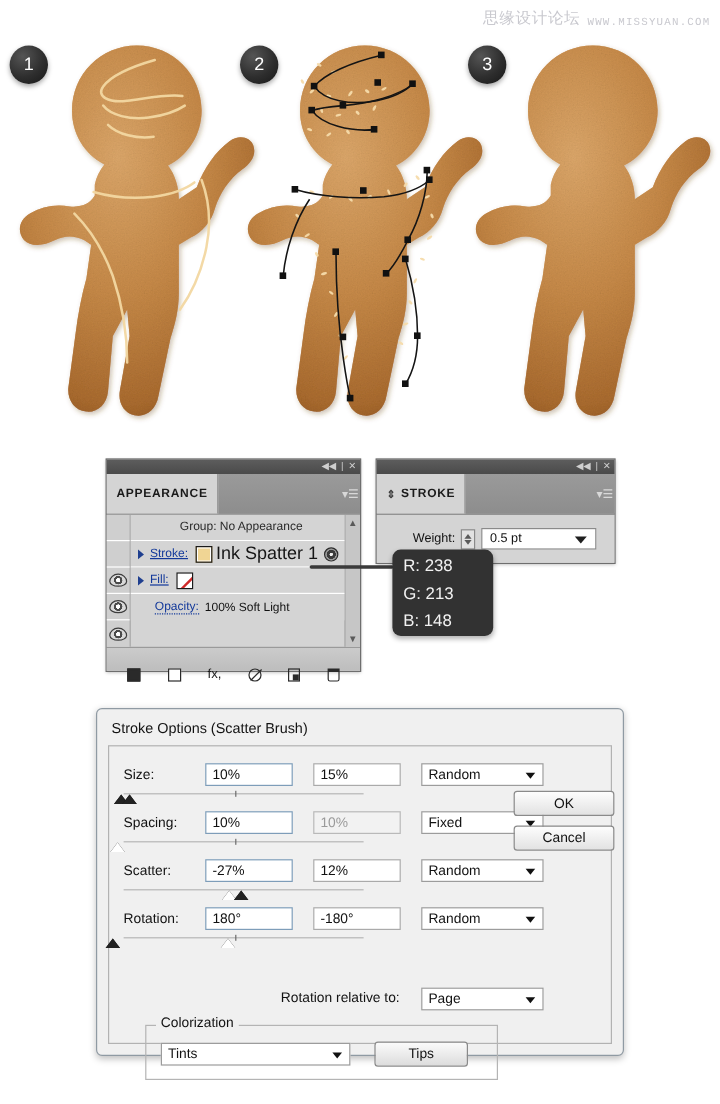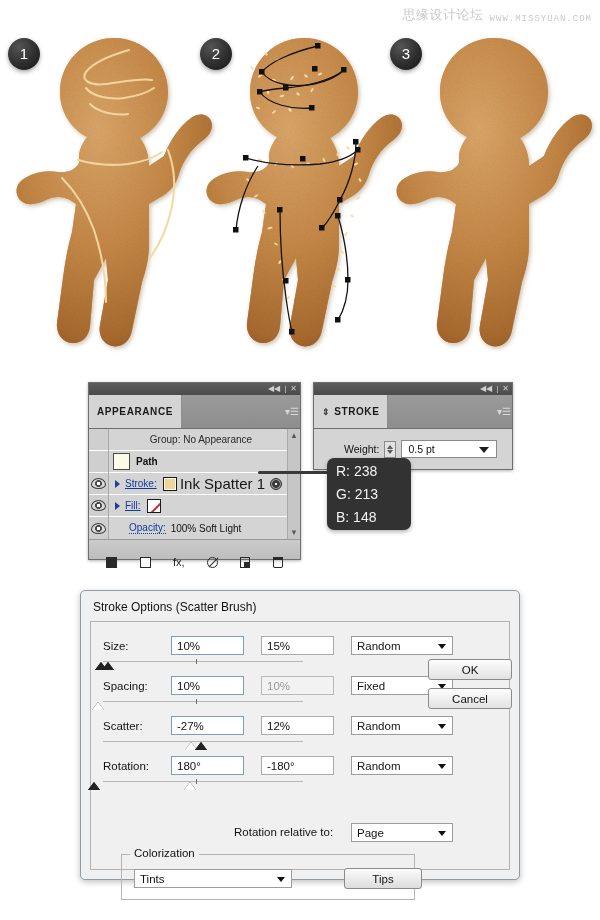--- a/index.html
+++ b/index.html
@@ -244,21 +244,21 @@
     border:1px solid #b4b4b4;
   }
   .grp .legend {
     position:absolute; left:8px; top:-8px; background:#f0f0f0; padding:0 4px; font-size:11.5px;
   }
   .grp .fsel { left:12px; top:14px; width:158px; }
   .grp .tipbtn {
     position:absolute; left:190px; top:13px; width:78px; height:21px;
     background:linear-gradient(#fbfbfb,#dcdcdc);
     border:1px solid #8a8a8a; border-radius:3px;
-    display:flex; align-items:center; justify-content:center; font-size:11.5px;margin-left:32px;
+    display:flex; align-items:center; justify-content:center; font-size:11.5px;
   }
 </style>
 </head>
 <body>
 
 <div id="watermark">
   <span class="cn">思缘设计论坛</span>
   <span class="url">WWW.MISSYUAN.COM</span>
 </div>
 
@@ -463,24 +463,20 @@
             <span class="eye"></span>
           </div>
         <div class="eyerow" style="border-bottom:none;">
             <span class="eye"></span>
           </div>
       </div>
       <div class="rows">
         <div class="ap-row hdr">
           <span>Group: No Appearance</span>
         </div>
-        <div class="ap-row path">
-          <span class="thumb-path"></span>
-          <span>Path</span>
-        </div>
         <div class="ap-row">
           <span class="tri"></span>
           <span class="lnk">Stroke:</span>
           <span class="swatch"></span>
           <span class="brushname">Ink Spatter 1</span>
           <span class="target-dot"></span>
         </div>
         <div class="ap-row">
           <span class="tri"></span>
           <span class="lnk">Fill:</span>

